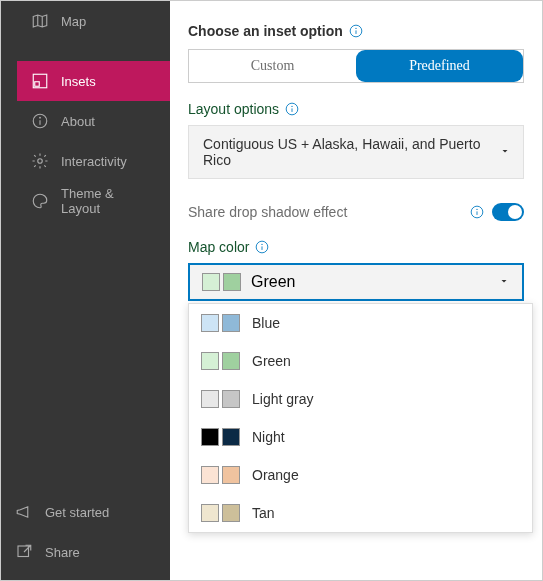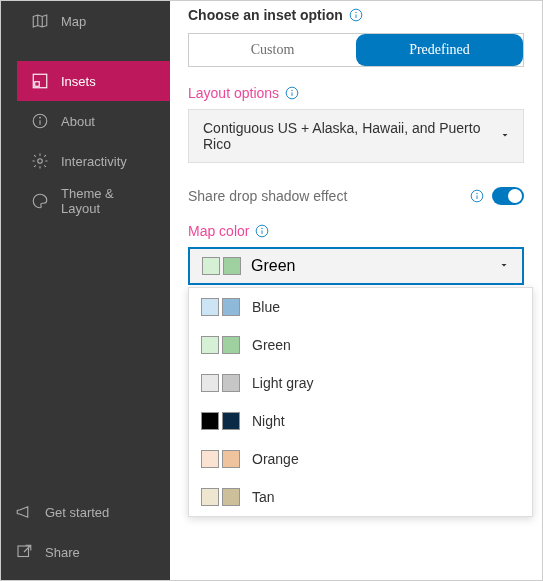--- a/index.html
+++ b/index.html
@@ -7,30 +7,30 @@
 
 .sidebar { width: 169px; background: #363636; display: flex; flex-direction: column; color: #ccc; }
 .sidebar-top { flex: 1; padding-left: 16px; }
 .sidebar-item { display: flex; align-items: center; height: 40px; padding: 0 14px; font-size: 13px; cursor: pointer; color: #b0b0b0; }
 .sidebar-item.active { background: #be185d; color: #fff; margin-top: 20px; }
 .sidebar-item .icon { width: 18px; height: 18px; margin-right: 12px; display: flex; align-items: center; justify-content: center; }
 .sidebar-item .icon svg { stroke: #aaa; fill: none; stroke-width: 1.5; }
 .sidebar-item.active .icon svg { stroke: #fff; }
 .sidebar-bottom { padding-bottom: 8px; }
 
-.main { flex: 1; padding: 6px 18px; position: relative; overflow: visible; }
+.main { flex: 1; padding: 22px 18px; position: relative; overflow: visible; }
 .section-title { font-size: 14px; font-weight: 600; color: #323232; display: flex; align-items: center; gap: 6px; margin-bottom: 10px; }
 .info-icon { width: 14px; height: 14px; display: inline-flex; align-items: center; justify-content: center; }
 .info-icon svg { stroke: #0079c1; fill: none; stroke-width: 1.5; }
 
 .toggle-buttons { display: flex; border: 1px solid #ccc; margin-bottom: 18px; }
 .toggle-btn { flex: 1; text-align: center; padding: 8px 0; font-size: 14px; cursor: pointer; background: #fff; color: #6e6e6e; font-family: Liberation Serif, serif; }
 .toggle-btn.active { background: #0079c1; color: #fff; border-radius: 9px; }
 
-.label-row { font-size: 14px; color: #ec4899; display: flex; align-items: center; gap: 6px; margin-bottom: 8px; }
+.label-row { font-size: 14px; color: #14532d; display: flex; align-items: center; gap: 6px; margin-bottom: 8px; }
 
 .select-box { background: #f3f3f3; border: 1px solid #e0e0e0; padding: 10px 36px 10px 14px; font-size: 14px; color: #323232; position: relative; cursor: pointer; margin-bottom: 24px; }
 .select-box .chev { position: absolute; right: 12px; top: 50%; transform: translateY(-50%); }
 
 .switch-row { display: flex; align-items: center; justify-content: space-between; margin-bottom: 18px; }
 .switch-row .lbl { font-size: 14px; color: #6e6e6e; }
 .switch-right { display: flex; align-items: center; gap: 8px; }
 .switch { width: 32px; height: 18px; background: #0079c1; border-radius: 9px; position: relative; cursor: pointer; }
 .switch .knob { width: 14px; height: 14px; background: #fff; border-radius: 50%; position: absolute; top: 2px; right: 2px; }
 

